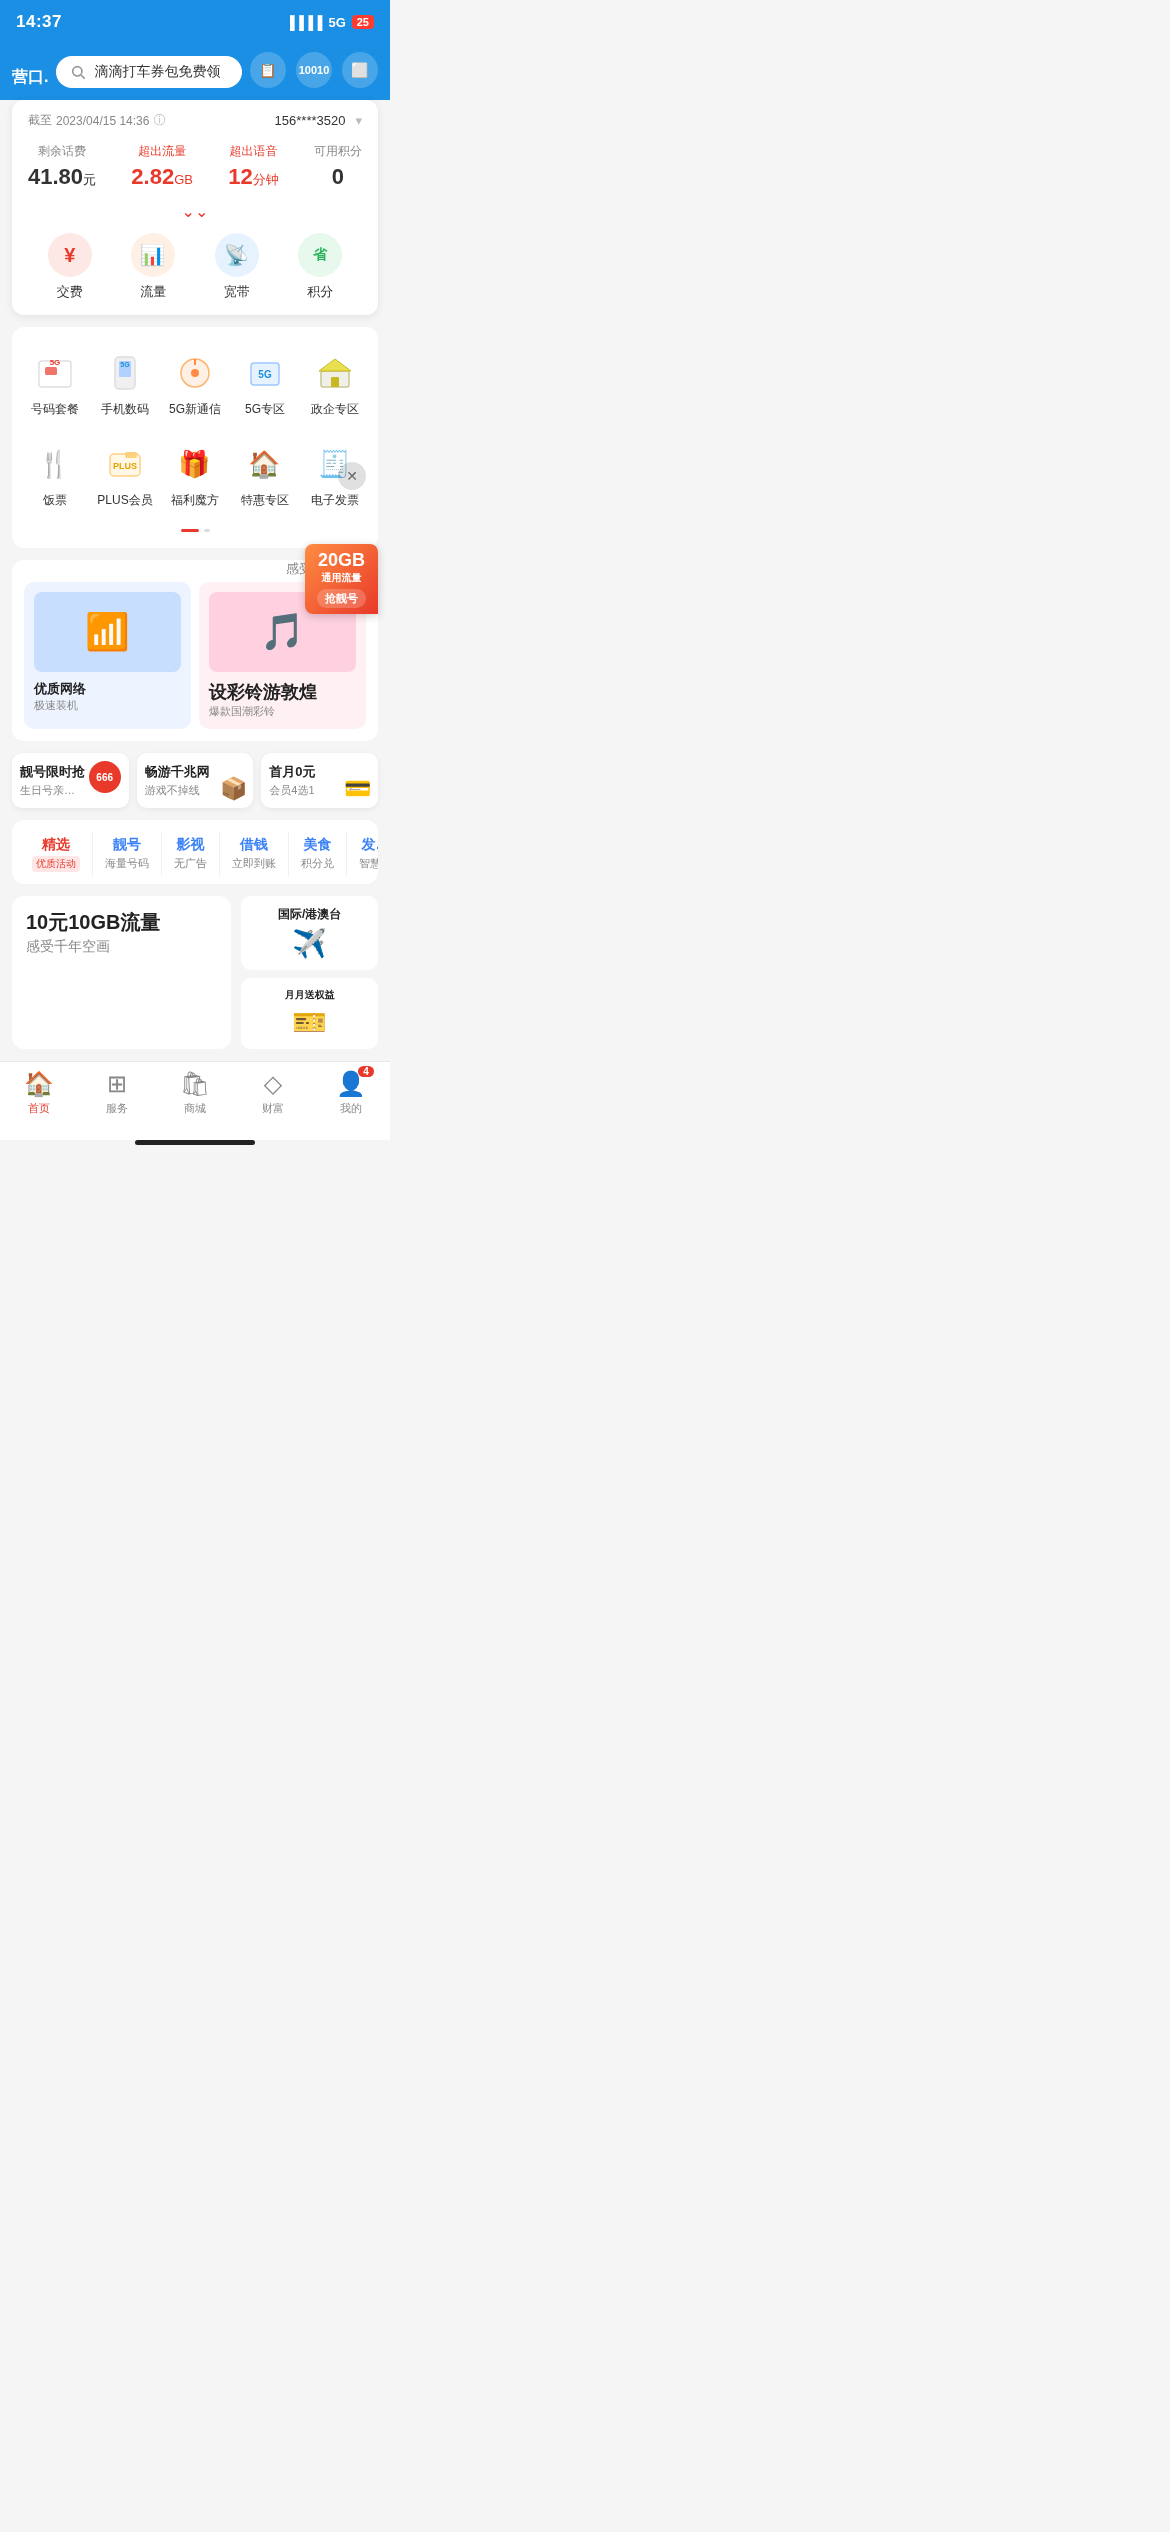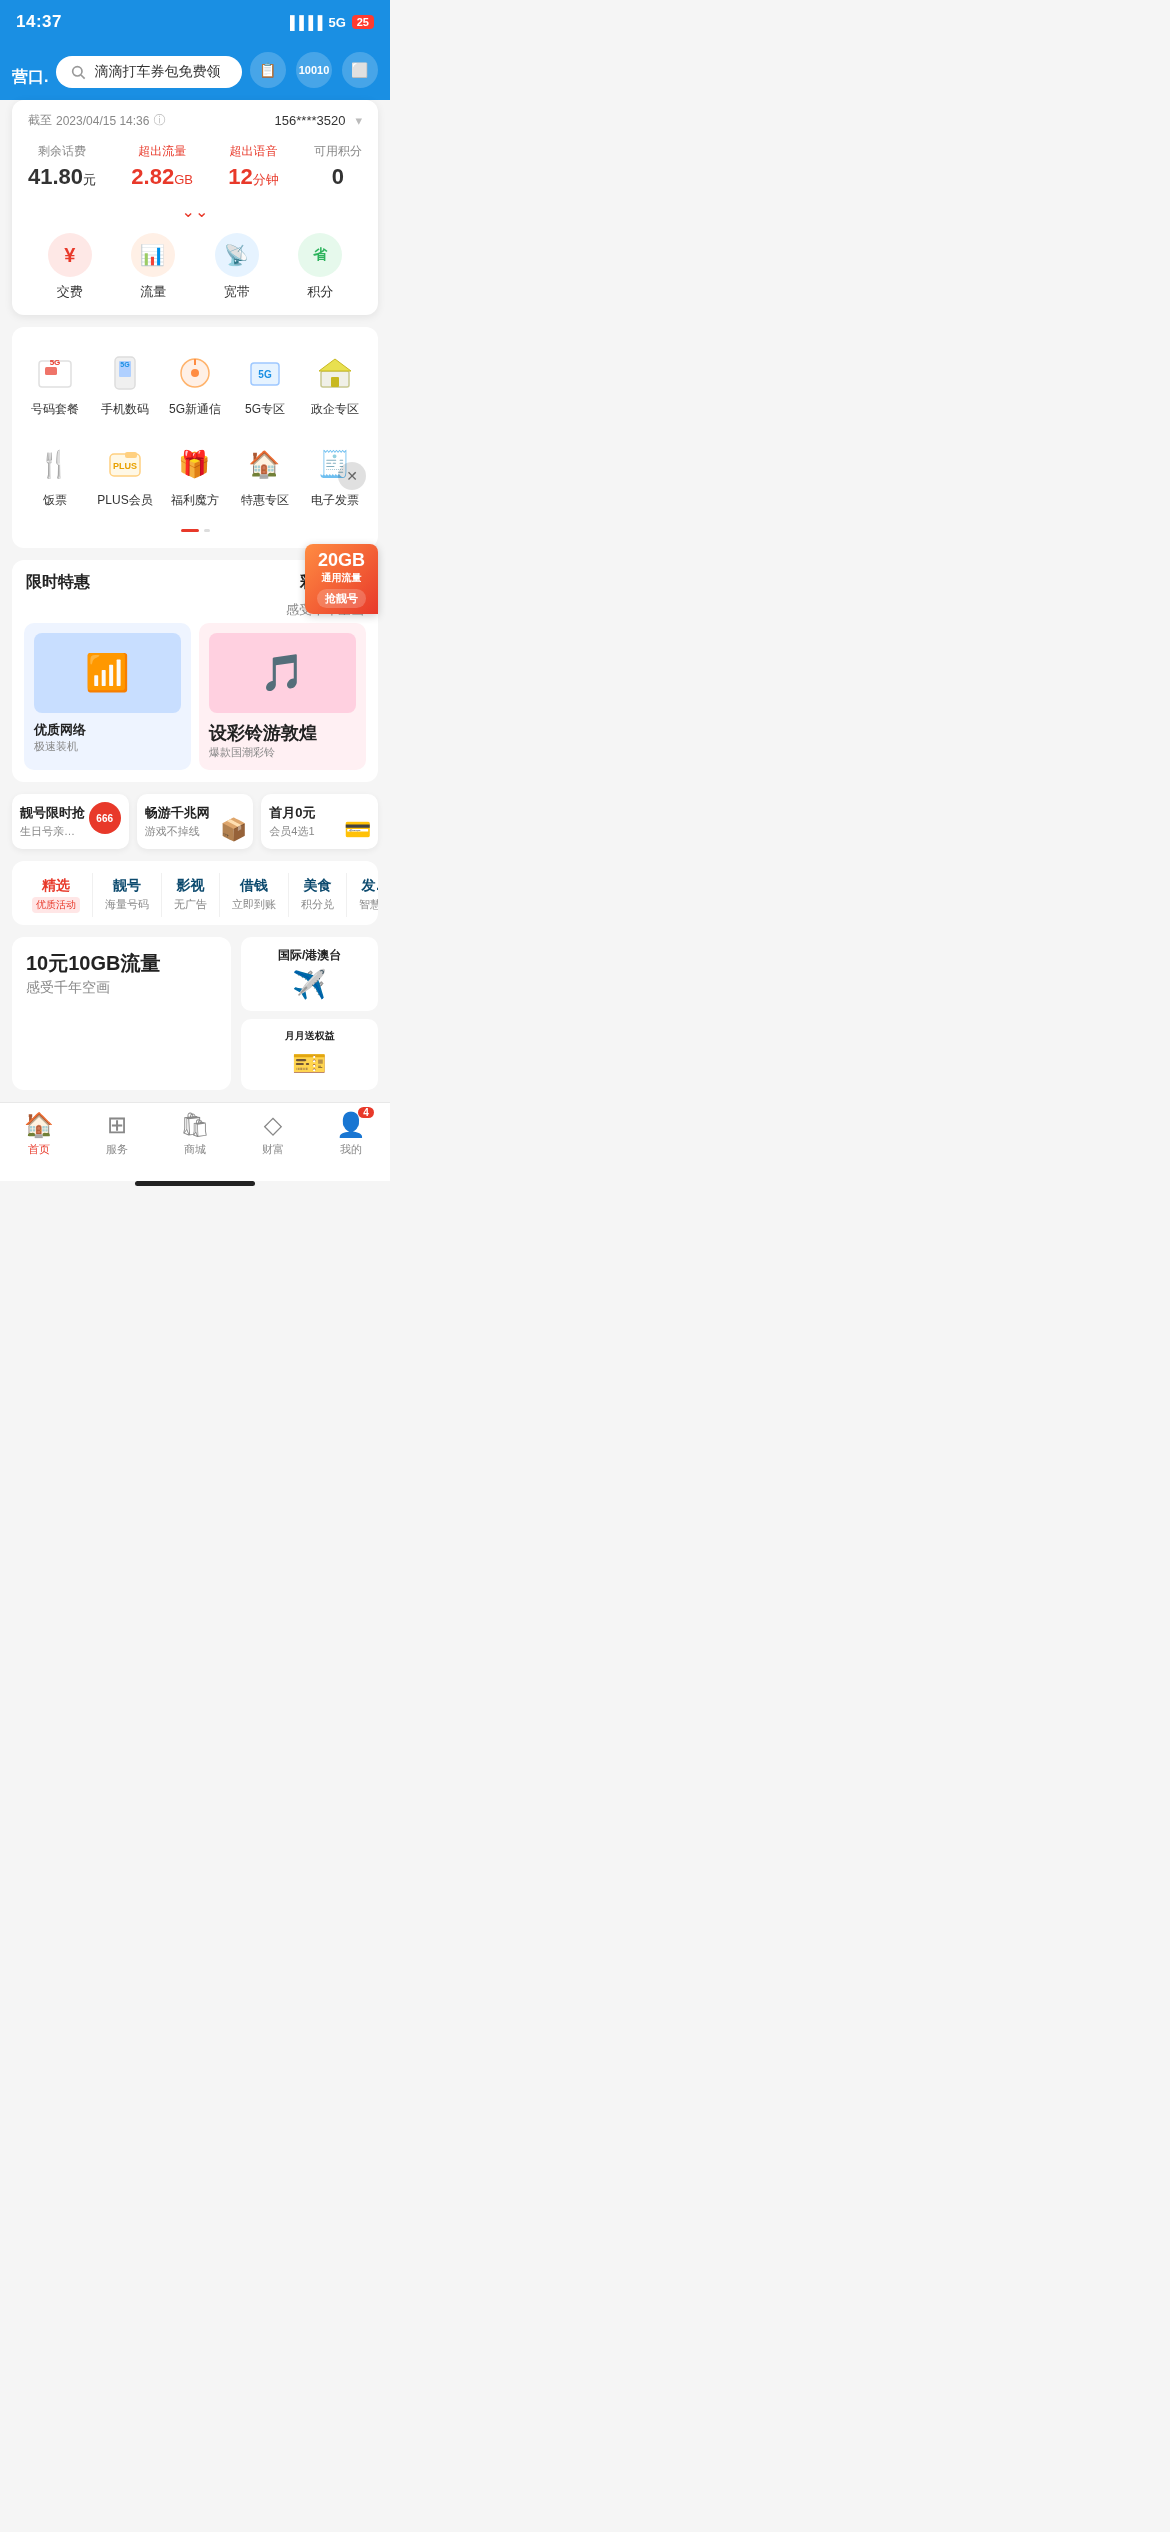--- a/index.html
+++ b/index.html
@@ -336,21 +336,21 @@
       display: flex;
       flex-direction: column;
       align-items: center;
       padding: 4px 12px;
       border-right: 1px solid #f0f0f0;
     }
     .tab-item:last-child { border-right: none; }
     .tab-name {
       font-size: 14px;
       font-weight: 700;
-      color: #0c4a6e;
+      color: #3b82f6;
     }
     .tab-sub {
       font-size: 11px;
       color: #888;
       margin-top: 2px;
     }
     .tab-item.active .tab-name { color: #e8392a; }
 
     
     .bottom-nav {
@@ -596,24 +596,20 @@
   <div style="position:absolute;right:0;top:-16px;z-index:10;">
     <div style="background:linear-gradient(135deg,#ff8c42,#e8392a);color:#fff;border-radius:8px 8px 0 8px;padding:6px 12px;font-size:13px;font-weight:700;text-align:center;box-shadow:0 2px 8px rgba(0,0,0,0.2);">
       <div style="font-size:18px;font-weight:900;">20GB</div>
       <div style="font-size:10px;">通用流量</div>
       <div style="background:#fff3;border-radius:10px;padding:2px 8px;font-size:11px;margin-top:4px;">抢靓号</div>
     </div>
   </div>
 </div>
 
 <div class="promo-section">
-  <div class="promo-header">
-    <span class="promo-title">限时特惠</span>
-    <span class="promo-title">彩铃有料</span>
-  </div>
   <div style="padding: 0 0 4px; display:flex;gap:0;">
     <div style="flex:1;"></div>
     <span class="promo-link" style="padding-right:14px;">感受千年空画</span>
   </div>
   <div class="promo-cards">
 
     <div style="flex:1;background:#eef4ff;border-radius:10px;padding:10px;display:flex;flex-direction:column;">
       <div style="background:#c8deff;border-radius:8px;height:80px;display:flex;align-items:center;justify-content:center;font-size:36px;margin-bottom:8px;">📶</div>
       <div style="font-size:13px;font-weight:600;color:#222;">优质网络</div>
       <div style="font-size:11px;color:#888;">极速装机</div>

